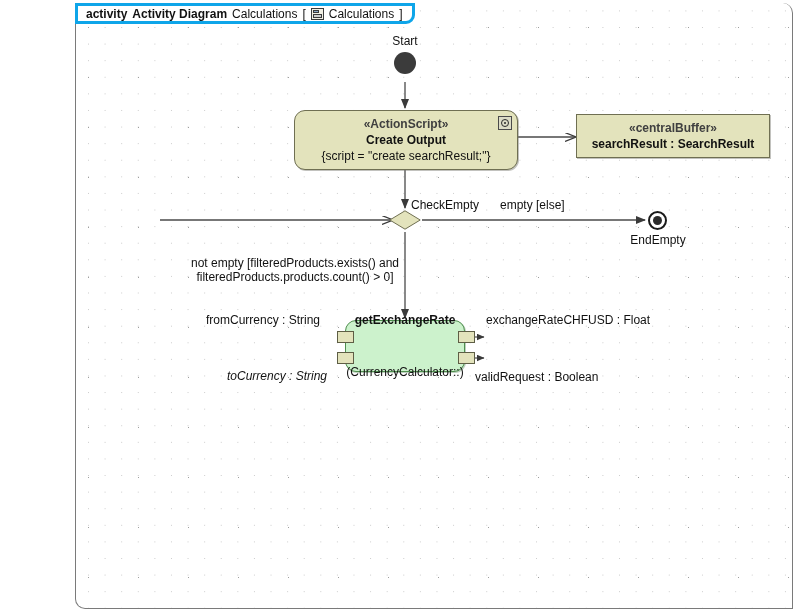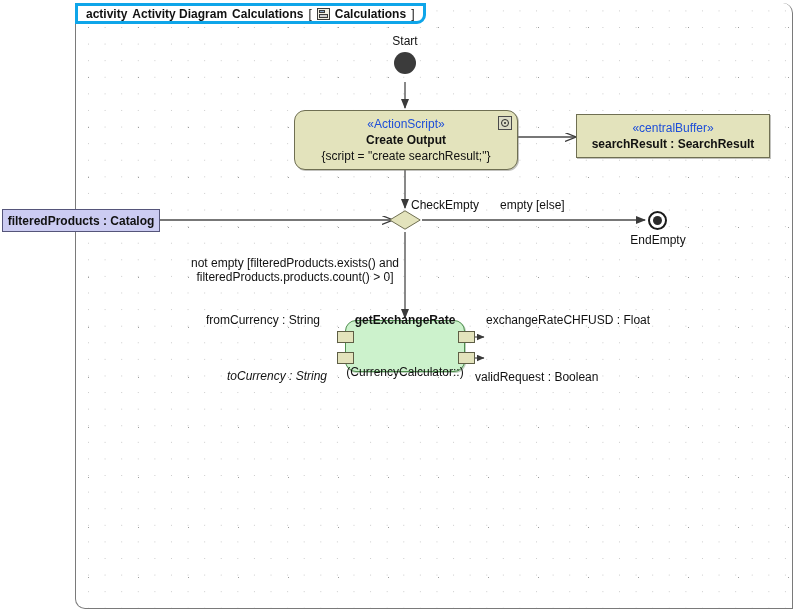--- a/index.html
+++ b/index.html
@@ -41,21 +41,21 @@
     padding:0 9px 0 8px;
     border:3px solid #0ea5e9;
     border-radius:0 0 9px 0;
     background:#ffffff;
     display:flex;align-items:center;gap:5px;
     white-space:nowrap;
     box-sizing:border-box;
   }
   .tab-kw{font-size:12px;font-weight:bold;color:#111;}
   .tab-name{font-size:12px;color:#111;font-weight:bold;}
-  .tab-ctx{font-size:12px;color:#111;font-weight:bold;}
+  .tab-ctx{font-size:12px;color:#111;}
   .tab-brk{font-size:12px;color:#111;}
   .pkg-icon{
     width:13px;height:12px;
     border:1px solid #3a3a3a;
     background:#f2f0e4;
     position:relative;
     display:inline-block;
     box-sizing:border-box;
   }
   .pkg-icon:before{
@@ -96,21 +96,21 @@
 
   .action-node{
     position:absolute;
     background:#e3e3bc;
     border:1px solid #6f6f52;
     border-radius:11px;
     box-sizing:border-box;
     display:flex;flex-direction:column;align-items:center;justify-content:center;
     box-shadow:1px 1px 0 rgba(120,120,110,.45);
   }
-  .stereotype{font-size:12px;color:#1d4ed8;font-weight:normal;line-height:16px;text-align:right;}
+  .stereotype{font-size:12px;color:#404040;font-weight:bold;line-height:16px;text-align:right;}
   .node-name{font-size:12px;color:#111;font-weight:bold;line-height:16px;}
   .node-body{font-size:12px;color:#111;line-height:16px;}
 
   .script-icon{
     position:absolute;right:5px;top:5px;
     width:14px;height:14px;
     border:1px solid #4a4a4a;background:#dcdcc6;
     box-sizing:border-box;
   }
   .script-icon:before{
@@ -230,23 +230,20 @@
     <div class="node-name">Create Output</div>
     <div class="node-body">{script = "create searchResult;"}</div>
     <div class="script-icon"></div>
   </div>
 
   <div class="buffer-node" style="left:576px;top:114px;width:194px;height:44px;">
     <div class="stereotype">«centralBuffer»</div>
     <div class="node-name">searchResult : SearchResult</div>
   </div>
 
-  <div class="object-node" style="left:2px;top:209px;width:158px;height:23px;">
-    <div class="node-name">filteredProducts : Catalog</div>
-  </div>
 
   <div class="decision" style="left:389px;top:210px;">
     <svg width="32" height="20" viewBox="0 0 32 20">
       <polygon points="16,0.8 31.2,10 16,19.2 0.8,10" fill="#e3e3bc" stroke="#6f6f52" stroke-width="1"></polygon>
     </svg>
   </div>
   <div class="lbl" style="left:411px;top:198px;">CheckEmpty</div>
 
   <div class="lbl" style="left:500px;top:198px;">empty [else]</div>
   <div class="lbl center" style="left:295px;top:256px;">not empty [filteredProducts.exists() and</div>

